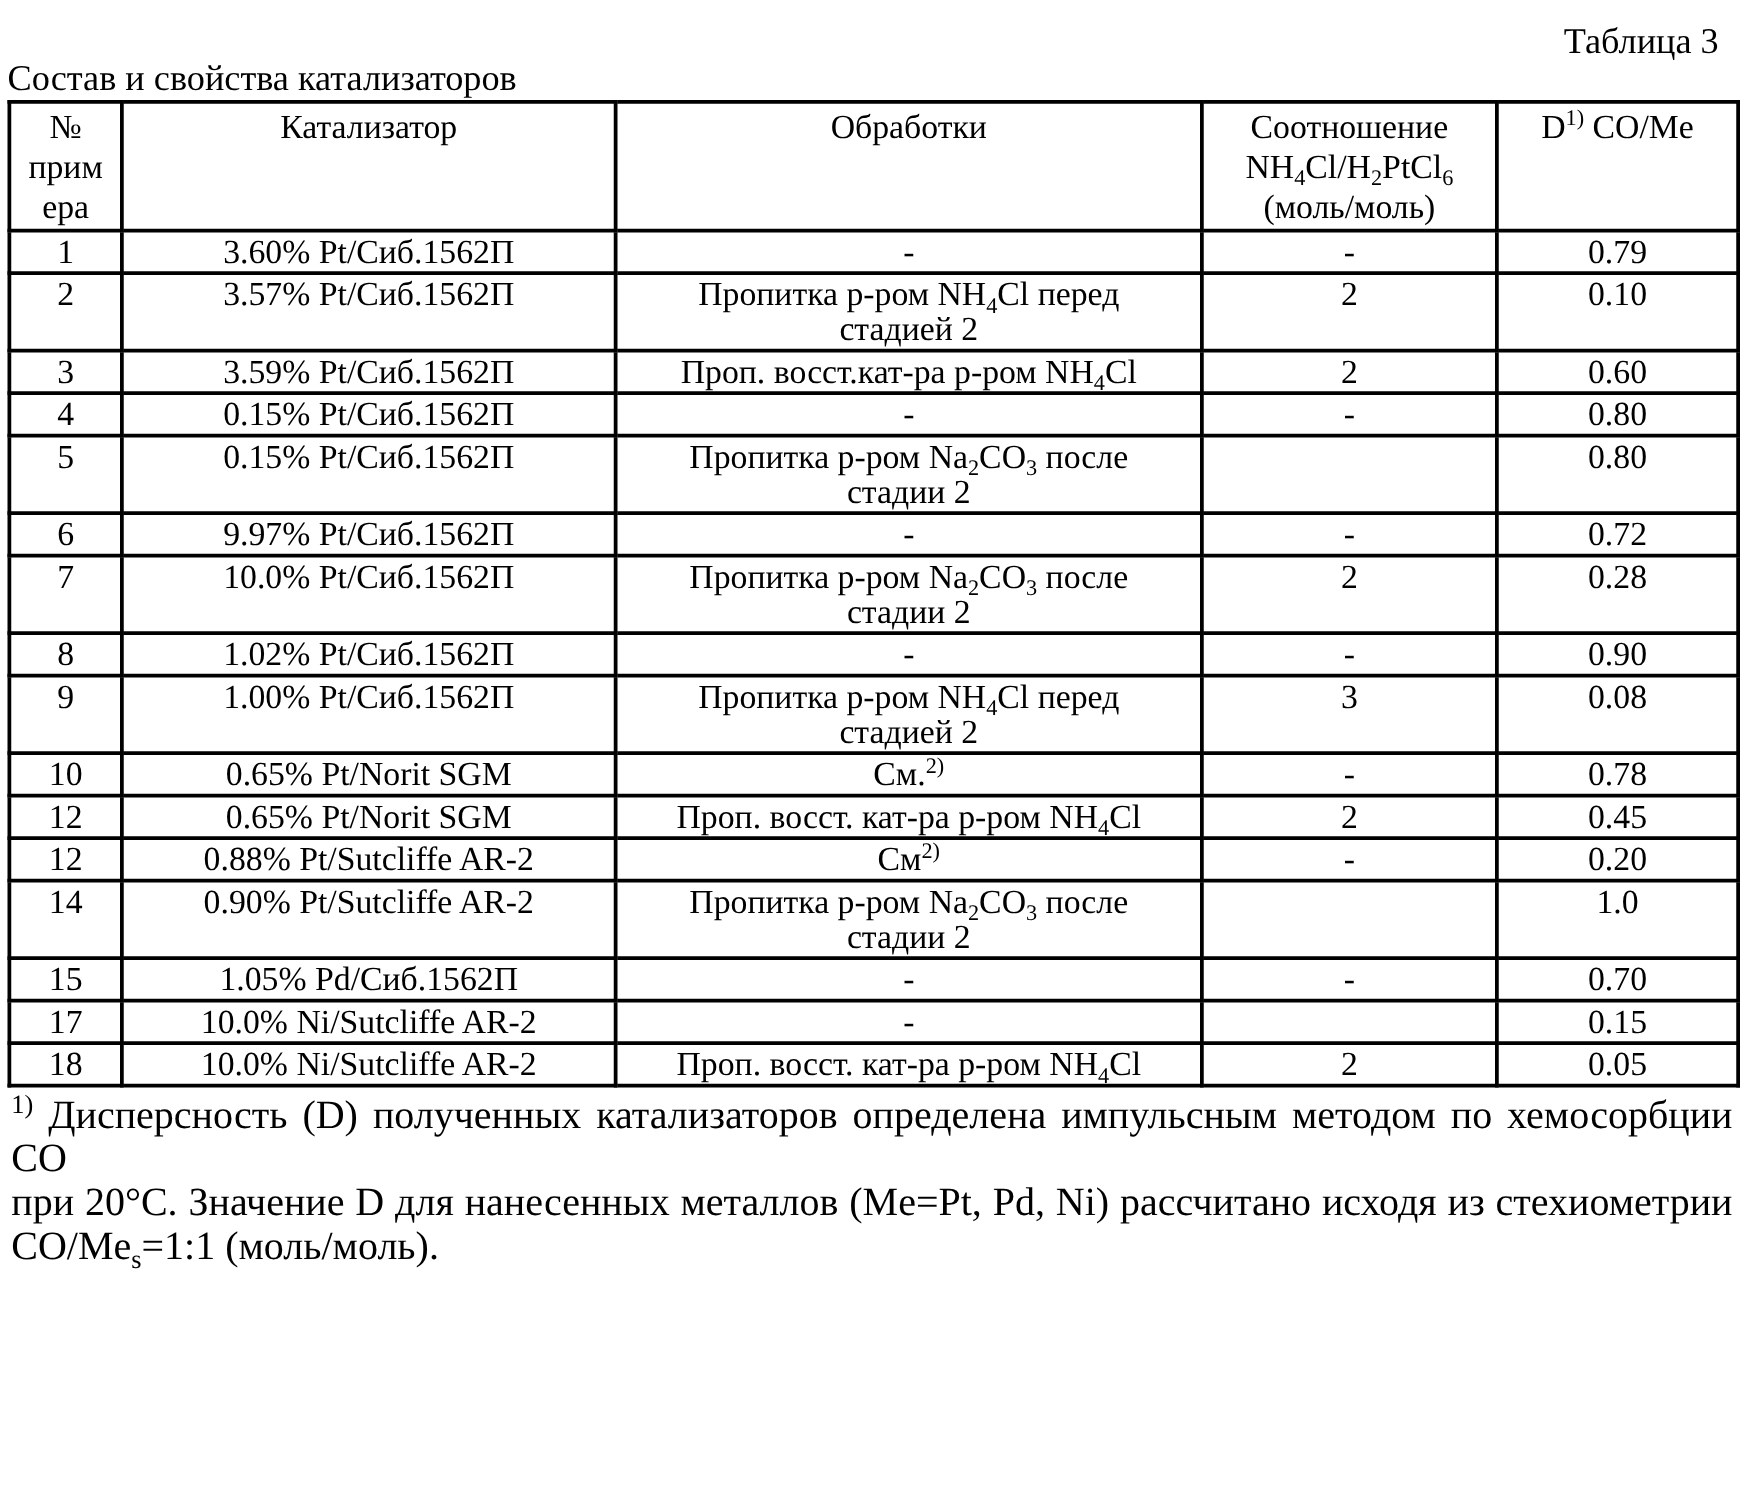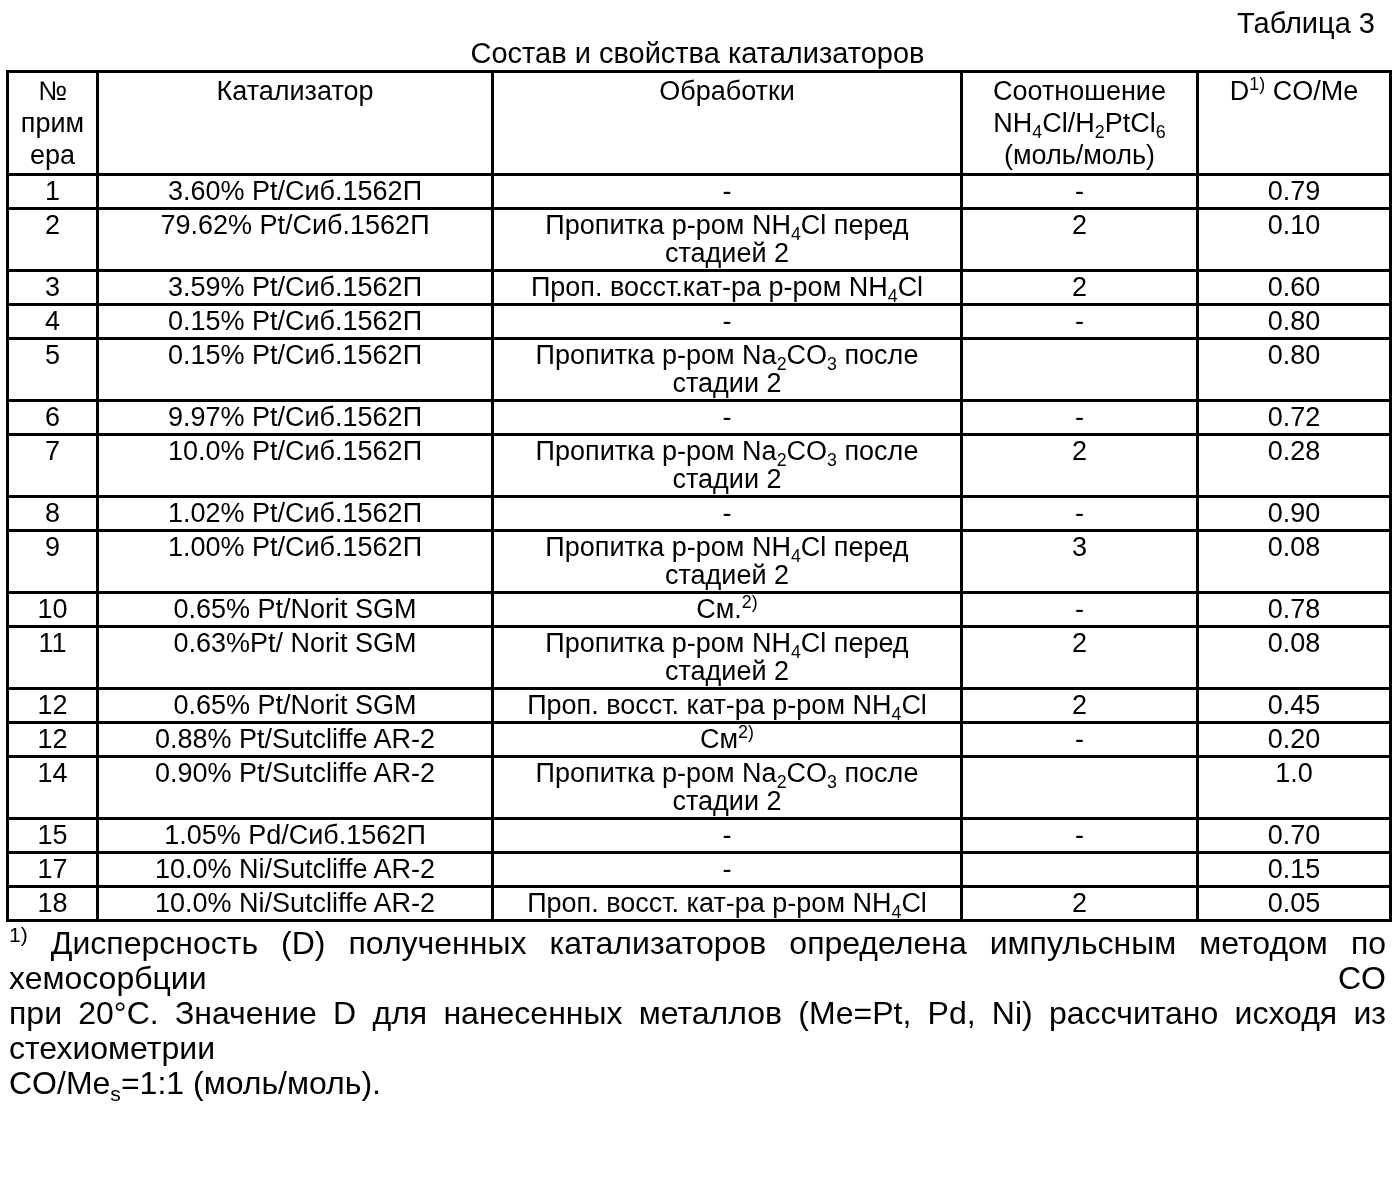--- a/index.html
+++ b/index.html
@@ -3,29 +3,28 @@
 <meta charset="utf-8">
 <style>
   * { box-sizing: border-box; }
   html, body {
     margin: 0; padding: 0;
     width: 1395px; height: 1200px;
     background: #ffffff; color: #000000;
     font-family: "Liberation Sans", "DejaVu Sans", sans-serif;
     overflow: hidden;
   }
-  .page { padding: 8px 6px 0 6px; }
+  .page { padding: 18px 6px 0 6px; font-family: Liberation Serif, serif; }
 
   .table-label {
     text-align: right;
     font-size: 29px; line-height: 30px;
     padding-right: 14px;
   }
   .doc-title {
-    text-align: center;
     font-size: 29px; line-height: 30px;
   }
 
   table.catalysts {
     border-collapse: collapse;
     table-layout: fixed;
     width: 1383px;
     margin-top: 2px;
   }
   .catalysts th, .catalysts td {
@@ -82,21 +81,21 @@
     <tbody>
       <tr>
         <td>1</td>
         <td>3.60% Pt/Сиб.1562П</td>
         <td>-</td>
         <td>-</td>
         <td>0.79</td>
       </tr>
       <tr>
         <td>2</td>
-        <td>79.62% Pt/Сиб.1562П</td>
+        <td>3.57% Pt/Сиб.1562П</td>
         <td>Пропитка р-ром NH<sub>4</sub>Cl перед<br>стадией 2</td>
         <td>2</td>
         <td>0.10</td>
       </tr>
       <tr>
         <td>3</td>
         <td>3.59% Pt/Сиб.1562П</td>
         <td>Проп. восст.кат-ра р-ром NH<sub>4</sub>Cl</td>
         <td>2</td>
         <td>0.60</td>
@@ -144,27 +143,20 @@
         <td>0.08</td>
       </tr>
       <tr>
         <td>10</td>
         <td>0.65% Pt/Norit SGM</td>
         <td>См.<sup>2)</sup></td>
         <td>-</td>
         <td>0.78</td>
       </tr>
       <tr>
-        <td>11</td>
-        <td>0.63%Pt/ Norit SGM</td>
-        <td>Пропитка р-ром NH<sub>4</sub>Cl перед<br>стадией 2</td>
-        <td>2</td>
-        <td>0.08</td>
-      </tr>
-      <tr>
         <td>12</td>
         <td>0.65% Pt/Norit SGM</td>
         <td>Проп. восст. кат-ра р-ром NH<sub>4</sub>Cl</td>
         <td>2</td>
         <td>0.45</td>
       </tr>
       <tr>
         <td>12</td>
         <td>0.88% Pt/Sutcliffe AR-2</td>
         <td>См<sup>2)</sup></td>

